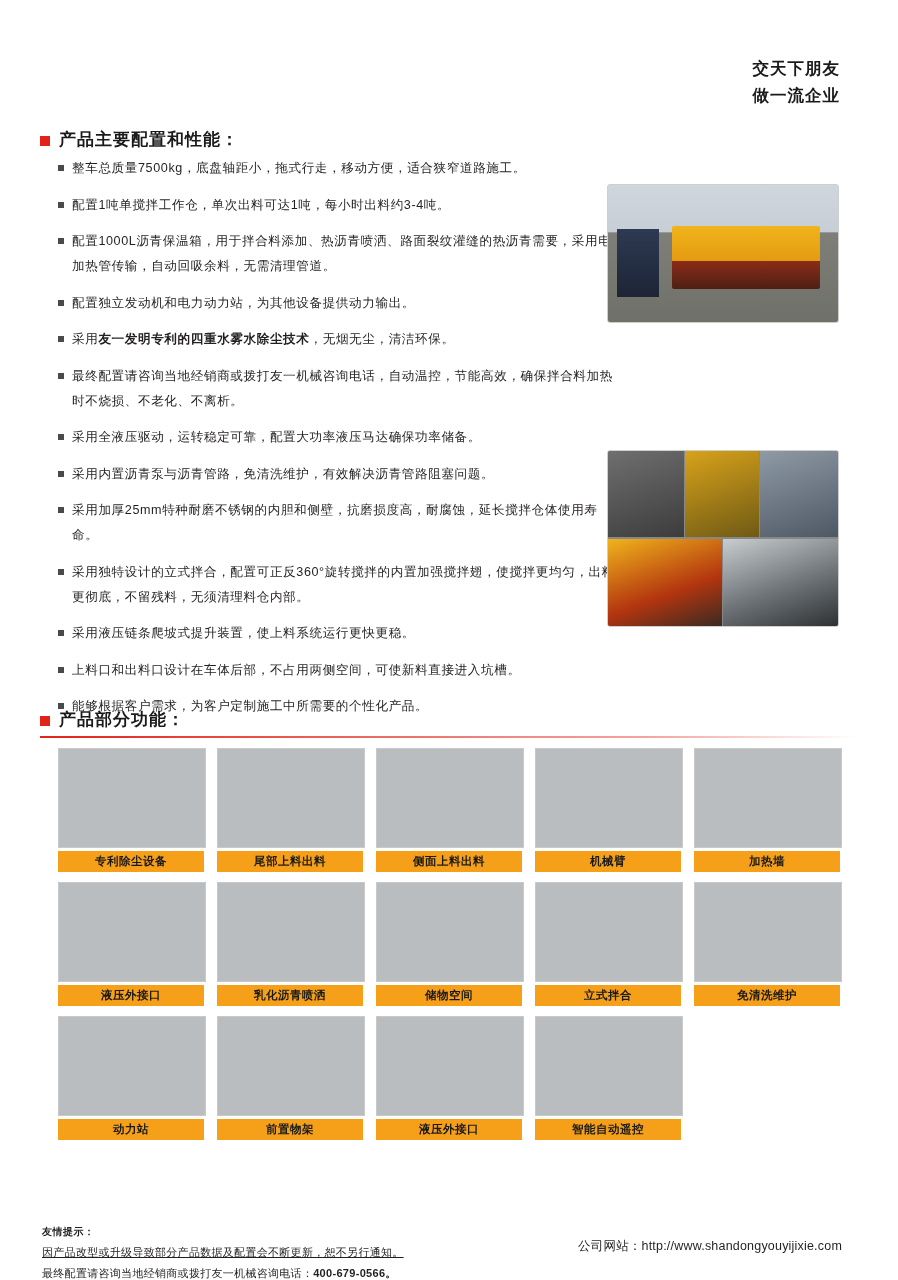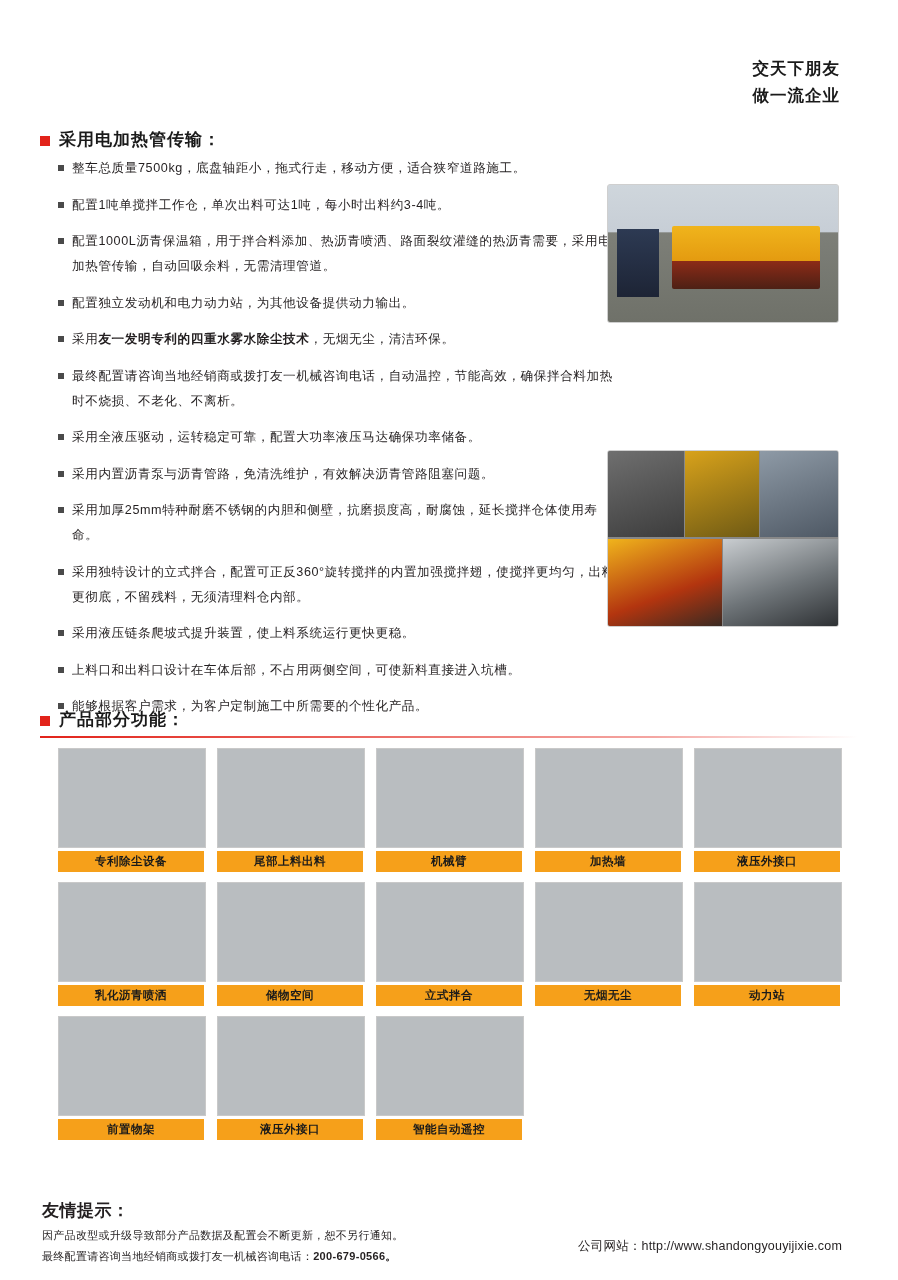--- a/index.html
+++ b/index.html
@@ -136,43 +136,43 @@
   .v11{background:linear-gradient(150deg,#5c6163 0%,#34383a 45%,#e3c41c 46%,#7c6b10 100%);}
   .v12{background:linear-gradient(160deg,#e0a71c 0%,#b07f10 40%,#2f7a3a 41%,#1d4a24 100%);}
   .v13{background:linear-gradient(160deg,#b9bfc4 0%,#7d838a 40%,#d4242a 41%,#45252a 100%);}
   .v14{background:linear-gradient(150deg,#9a9fa3 0%,#5e6367 40%,#d86a18 41%,#5c2f10 100%);}
   .v15{background:linear-gradient(150deg,#e0a71c 0%,#a87c10 35%,#c9cdd0 36%,#5c6063 100%);}
 
   
   .foot{
     position:absolute;left:42px;top:1199px;width:820px;
   }
-  .foot .t1{font-size:17px;font-weight:bold;letter-spacing:.5px;}
-  .foot .t2{font-size:11px;margin-top:6px;letter-spacing:.3px;}
+  .foot .t1{font-size:10px;font-weight:bold;letter-spacing:.5px;margin-top:26px;}
+  .foot .t2{font-size:11px;margin-top:6px;letter-spacing:.3px;text-decoration:underline;}
   .foot .t3{font-size:11px;margin-top:6px;letter-spacing:.3px;}
   .foot .t3 b{font-weight:bold;}
   .website{
     position:absolute;right:56px;top:1238px;
     font-size:12.5px;letter-spacing:.2px;
     white-space:nowrap;
   }
 </style>
 </head>
 <body>
 
 <div class="page">
 
   <div class="slogan">
     <div>交天下朋友</div>
     <div>做一流企业</div>
   </div>
 
   <div class="sec-head" id="sec1">
     <span class="sq"></span>
-    <span class="txt">采用电加热管传输：</span>
+    <span class="txt">产品主要配置和性能：</span>
   </div>
 
   <div class="bullets">
 
     <div class="bl">
       <span class="mk"></span>
       <span class="tx">整车总质量7500kg，底盘轴距小，拖式行走，移动方便，适合狭窄道路施工。</span>
     </div>
 
     <div class="bl">
@@ -261,20 +261,24 @@
     <div class="cell">
       <div class="img v1"></div>
       <div class="cap">专利除尘设备</div>
     </div>
 
     <div class="cell">
       <div class="img v2"></div>
       <div class="cap">尾部上料出料</div>
     </div>
 
+    <div class="cell">
+      <div class="img v3"></div>
+      <div class="cap">侧面上料出料</div>
+    </div>
 
     <div class="cell">
       <div class="img v4"></div>
       <div class="cap">机械臂</div>
     </div>
 
     <div class="cell">
       <div class="img v5"></div>
       <div class="cap">加热墙</div>
     </div>
@@ -294,21 +298,21 @@
       <div class="cap">储物空间</div>
     </div>
 
     <div class="cell">
       <div class="img v9"></div>
       <div class="cap">立式拌合</div>
     </div>
 
     <div class="cell">
       <div class="img v10"></div>
-      <div class="cap">无烟无尘</div>
+      <div class="cap">免清洗维护</div>
     </div>
 
     <div class="cell">
       <div class="img v11"></div>
       <div class="cap">动力站</div>
     </div>
 
     <div class="cell">
       <div class="img v12"></div>
       <div class="cap">前置物架</div>
@@ -323,21 +327,21 @@
     <div class="cell">
       <div class="img v15"></div>
       <div class="cap">智能自动遥控</div>
     </div>
   </div>
 
   <div class="foot">
     <div class="t1">友情提示：</div>
     <div class="t2">因产品改型或升级导致部分产品数据及配置会不断更新，恕不另行通知。</div>
     <div class="t3">
-      <span>最终配置请咨询当地经销商或拨打友一机械咨询电话：</span><b>200-679-0566。</b>
+      <span>最终配置请咨询当地经销商或拨打友一机械咨询电话：</span><b>400-679-0566。</b>
     </div>
   </div>
 
   <div class="website">
     <span>公司网站：</span><span>http://www.shandongyouyijixie.com</span>
   </div>
 
 </div>
 
 </body></html>

